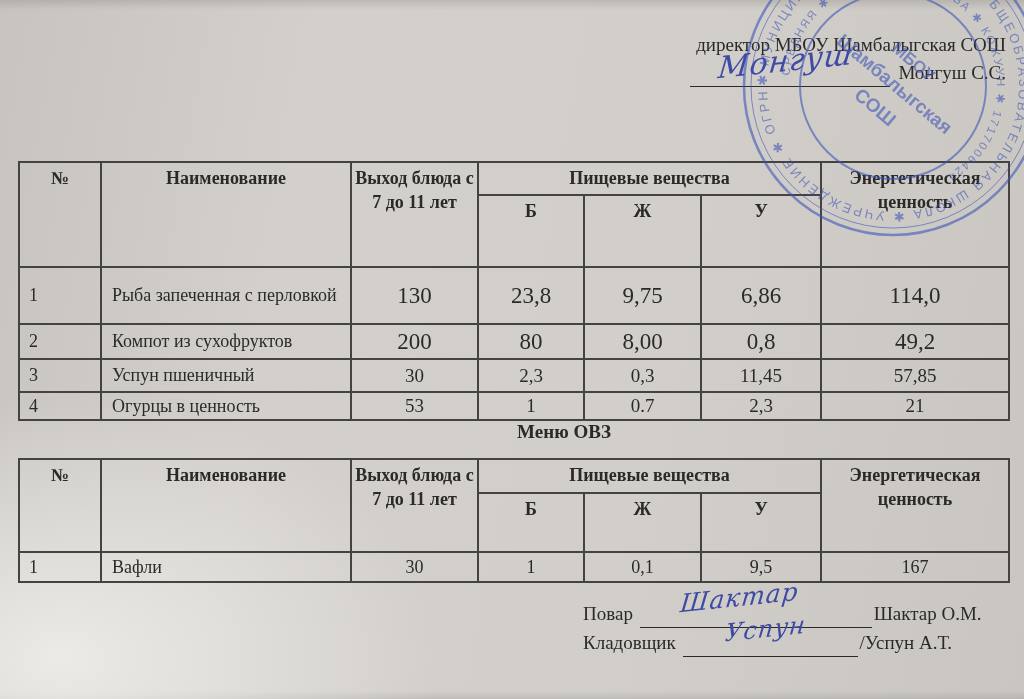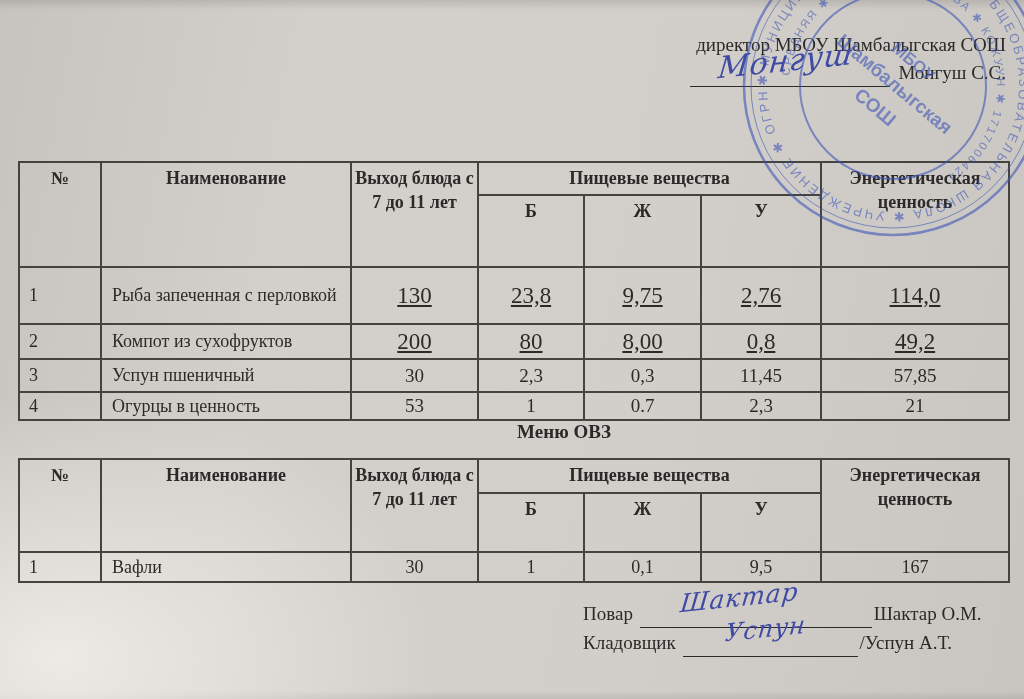--- a/index.html
+++ b/index.html
@@ -24,21 +24,21 @@
   .doc-title{position:absolute; top:114px; left:0; width:100%; text-align:center; font-weight:bold; font-size:21px;}
   .ovz-title{position:absolute; top:421px; left:0; width:100%; text-align:center; font-weight:bold; font-size:19px; transform:translateX(52px);}
   table.menu{position:absolute; left:18px; border-collapse:collapse; table-layout:fixed; width:990px; background:transparent;}
   #table-main{top:161px;}
   #table-ovz{top:458px;}
   .menu th,.menu td{border:2px solid #45433f; overflow:hidden;}
   .menu th{font-weight:bold; font-size:18px; vertical-align:top; padding-top:3px; text-align:center; line-height:1.35;}
   .menu td{font-size:19px; vertical-align:middle; text-align:center;}
   td.c-name{text-align:left; padding-left:10px; font-size:18px; line-height:1.25;}
   td.c-num{text-align:left; padding-left:9px; font-size:18px;}
-  .big td.c-val{font-size:23px;text-decoration:underline;}
+  .big td.c-val{font-size:23px;}
   .med td.c-val{font-size:19px;}
   #table-ovz td.c-val{font-size:18px;}
   .footer{position:absolute; left:583px; top:599px; font-size:19px; line-height:29px; white-space:nowrap;}
   .footer .sigrow{margin:0 2px;}
   .f-line1{display:inline-block; width:232px; border-bottom:1.6px solid #2b2a28; height:18px; vertical-align:bottom;}
   .f-line2{display:inline-block; width:175px; border-bottom:1.6px solid #2b2a28; height:18px; vertical-align:bottom;}
   .hand-cook{position:absolute; left:40px; top:-16px; font-size:25px;}
   .hand-store{position:absolute; left:42px; top:-13px; font-size:24px;}
   .stamp{position:absolute; left:728px; top:-79px; pointer-events:none;}
   .stamp text{font-family:"Liberation Sans","DejaVu Sans",sans-serif;}
@@ -78,21 +78,21 @@
       <th>Б</th>
       <th>Ж</th>
       <th>У</th>
     </tr>
     <tr class="big" style="height:57px">
       <td class="c-num">1</td>
       <td class="c-name">Рыба запеченная с перловкой</td>
       <td class="c-val">130</td>
       <td class="c-val">23,8</td>
       <td class="c-val">9,75</td>
-      <td class="c-val">2,76</td>
+      <td class="c-val">6,86</td>
       <td class="c-val">114,0</td>
     </tr>
     <tr class="big" style="height:35px">
       <td class="c-num">2</td>
       <td class="c-name">Компот из сухофруктов</td>
       <td class="c-val">200</td>
       <td class="c-val">80</td>
       <td class="c-val">8,00</td>
       <td class="c-val">0,8</td>
       <td class="c-val">49,2</td>

